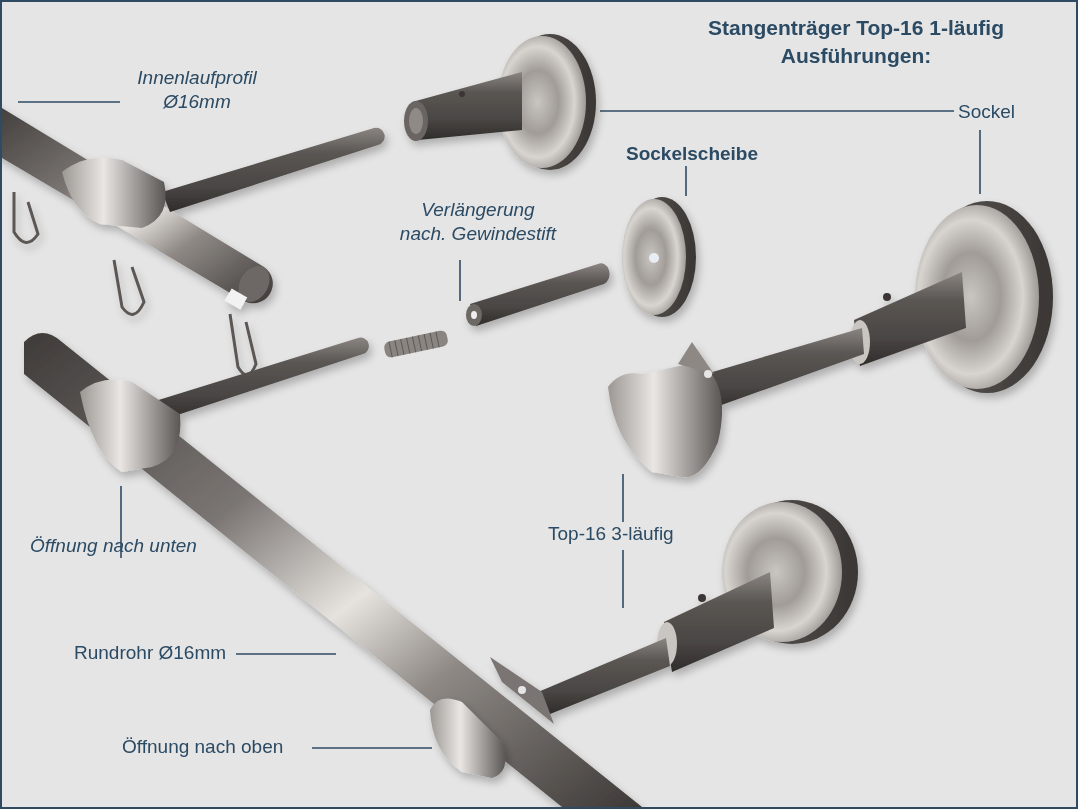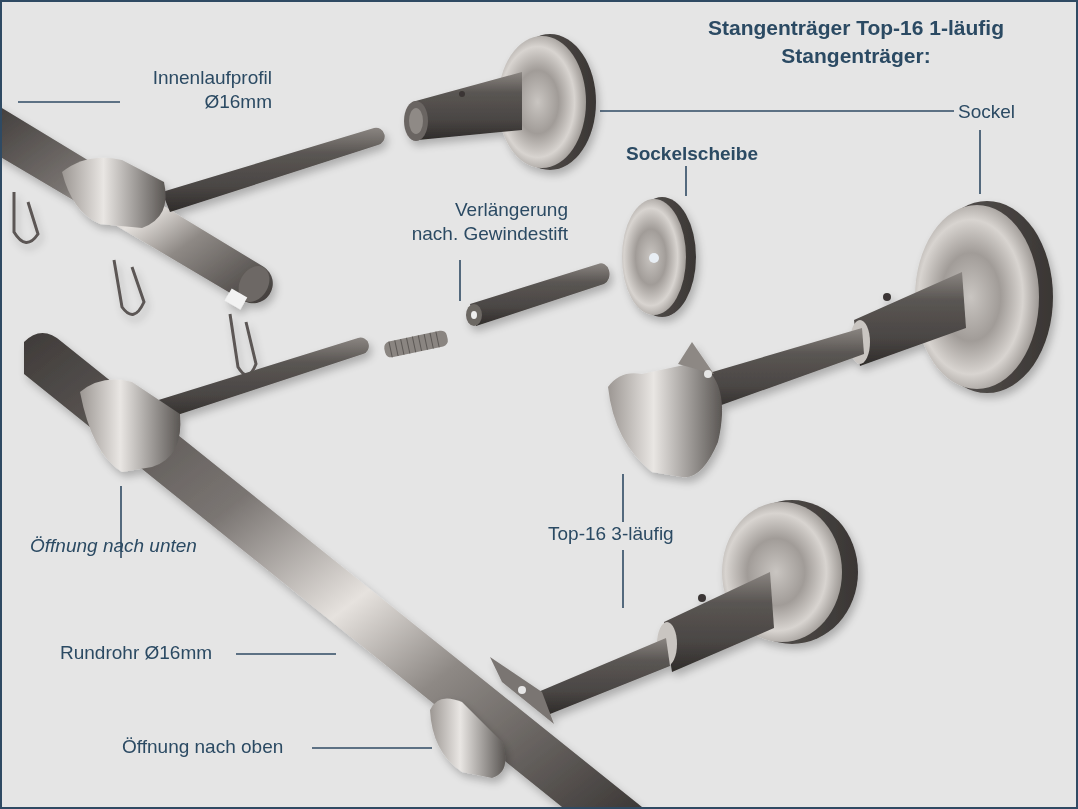--- a/index.html
+++ b/index.html
@@ -11,21 +11,21 @@
     color: #2b4a63; overflow: hidden;
   }
   .art { position: absolute; left: 0; top: 0; width: 1074px; height: 805px; }
   .title {
     position: absolute; right: 40px; top: 12px; width: 360px;
     text-align: center; font-weight: bold; font-size: 21px; line-height: 28px;
     color: #2b4a63;
   }
   .title .line2 { display: block; }
   .lbl { position: absolute; font-size: 19px; line-height: 24px; color: #2b4a63; white-space: nowrap; }
-  .lbl.center { text-align: right; }
+  .lbl.center { text-align: center; font-style: italic; }
 </style>
 </head>
 <body>
 
 <div class="frame">
 
   <svg class="art" viewBox="0 0 1074 805">
     <defs>
       <linearGradient id="rodGrad" x1="0" y1="0" x2="1" y2="1">
         <stop offset="0" stop-color="#3f3b39"></stop>
@@ -161,38 +161,38 @@
       <circle cx="700" cy="596" r="4" fill="#3a3634"></circle>
 
       <path d="M 488 655 L 540 690 L 552 722 L 500 680 Z" fill="#7a7572"></path>
       <path d="M 428 708 Q 436 690 460 700 L 500 740 Q 510 770 490 776 L 460 770 Q 430 750 428 708 Z" fill="url(#clipGrad)"></path>
       <circle cx="520" cy="688" r="4" fill="#e6e6e6"></circle>
     </g>
   </svg>
 
   <div class="title">
     <span class="line1">Stangenträger Top-16   1-läufig</span>
-    <span class="line2">Stangenträger:</span>
+    <span class="line2">Ausführungen:</span>
   </div>
 
   <div class="lbl center" style="left:120px; top:64px; width:150px;">
     <div>Innenlaufprofil</div>
     <div>Ø16mm</div>
   </div>
 
   <div class="lbl" style="left:956px; top:98px;">Sockel</div>
 
   <div class="lbl" style="left:624px; top:140px;font-weight:bold;">Sockelscheibe</div>
 
   <div class="lbl center" style="left:386px; top:196px; width:180px;">
     <div>Verlängerung</div>
     <div>nach. Gewindestift</div>
   </div>
 
   <div class="lbl" style="left:28px; top:532px;font-style:italic;">Öffnung nach unten</div>
 
   <div class="lbl" style="left:546px; top:520px;">Top-16 3-läufig</div>
 
-  <div class="lbl" style="left:58px; top:639px;">Rundrohr Ø16mm</div>
+  <div class="lbl" style="left:72px; top:639px;">Rundrohr Ø16mm</div>
 
   <div class="lbl" style="left:120px; top:733px;">Öffnung nach oben</div>
 
 </div>
 
 </body></html>

